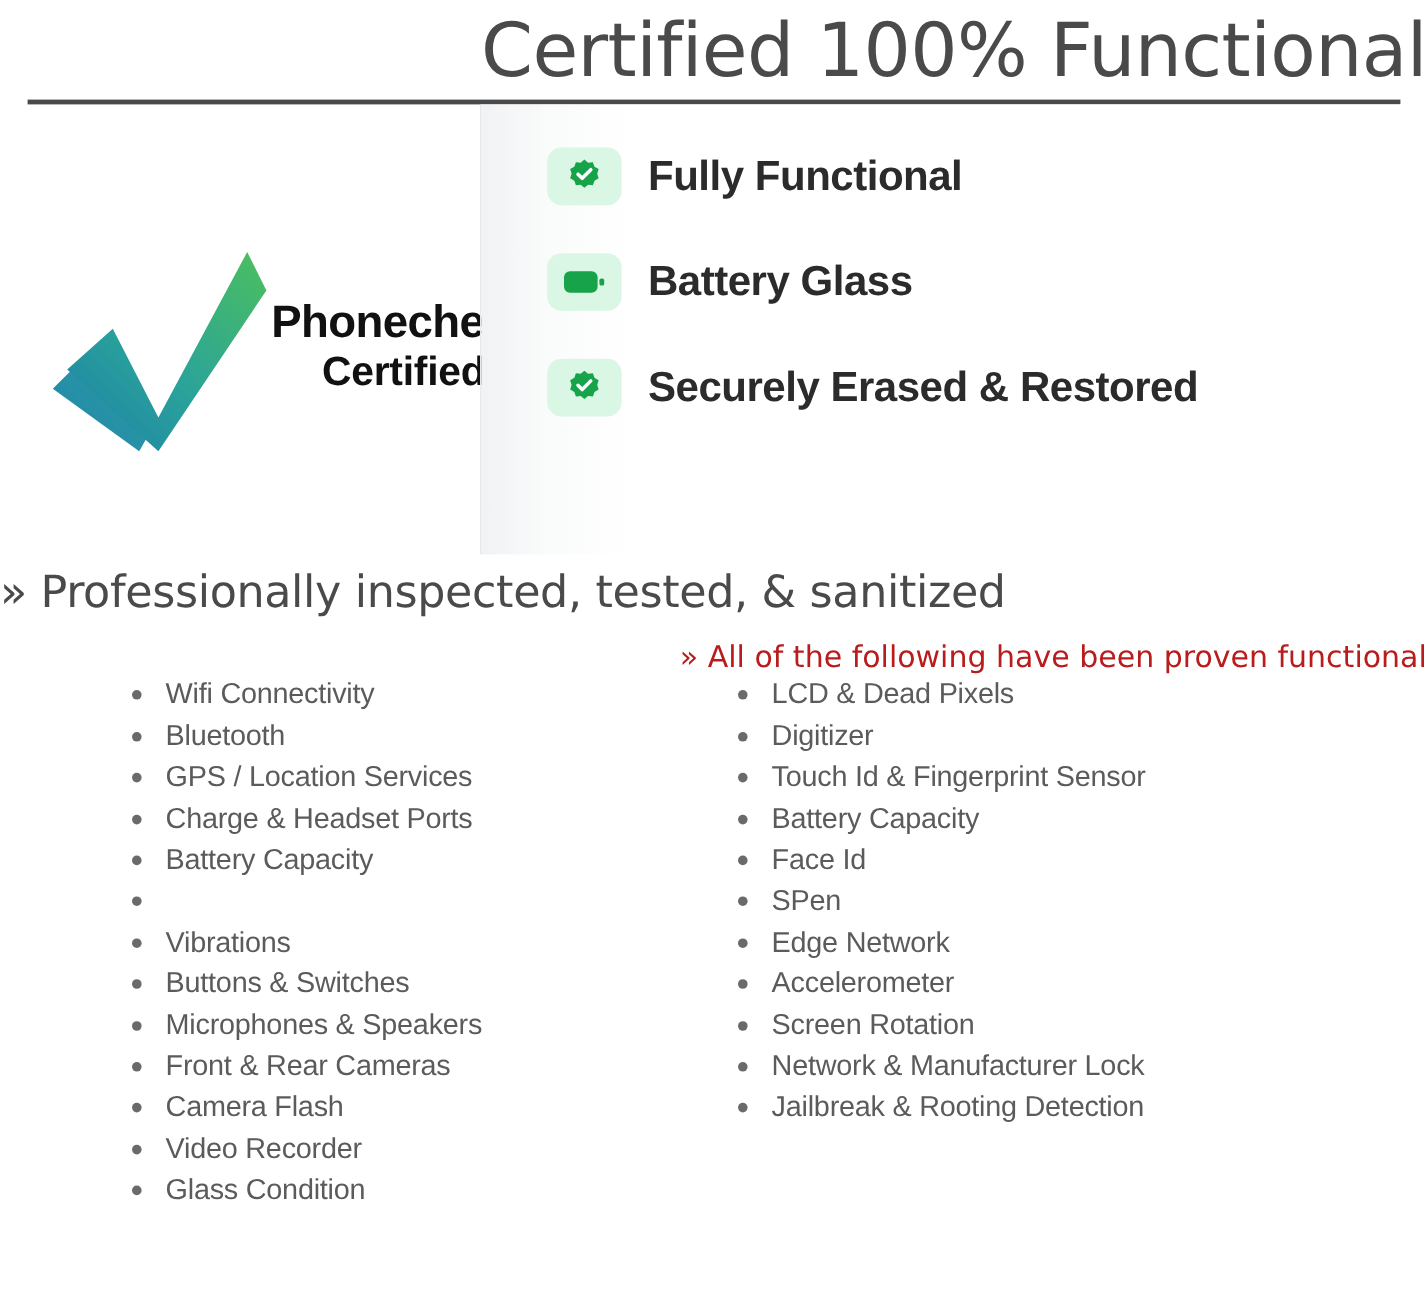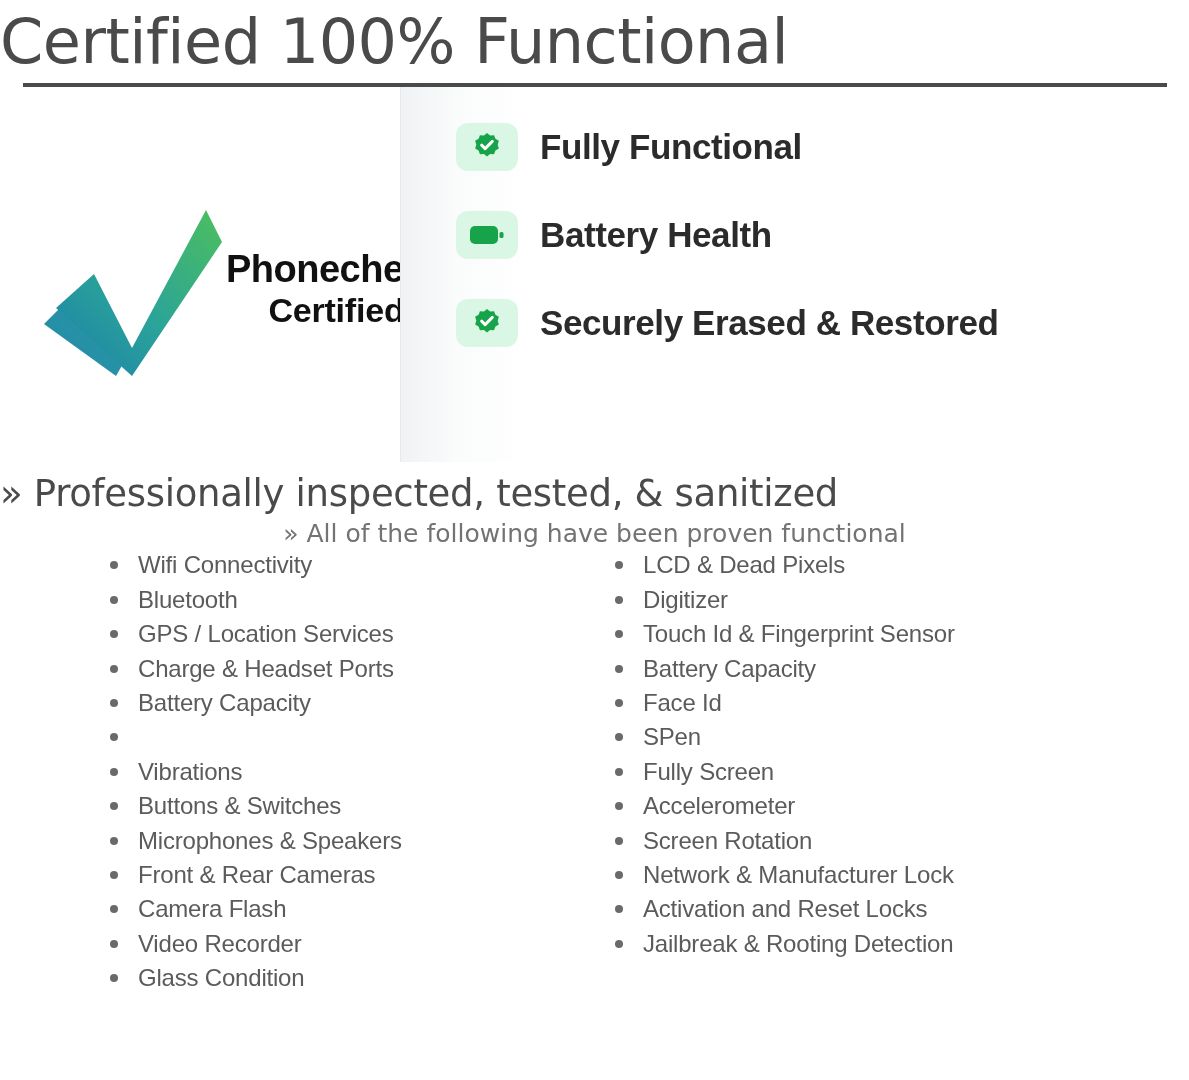--- a/index.html
+++ b/index.html
@@ -14,21 +14,21 @@
   .page {
     position: relative;
     width: 1189px;
     height: 1080px;
     background: #fff;
   }
 
   
   .header {
     width: 100%;
-    text-align: left;
+    text-align: right;
     padding-top: 6px;
   }
   .header-title {
     font-size: 62px;
     font-weight: 400;
     color: #4a4a4a;
     letter-spacing: -0.5px;
     line-height: 1.15;
     font-family: "DejaVu Sans", sans-serif;
   }
@@ -115,26 +115,26 @@
   
   .tagline-1 {
     font-size: 37px;
     color: #4a4a4a;
     font-family: "DejaVu Sans", sans-serif;
     font-weight: 400;
     margin-top: 10px;
     letter-spacing: -0.3px;
   }
   .tagline-2 {
-    text-align: center;
+    text-align: right;
     font-size: 25px;
-    color: #737373;
+    color: #b91c1c;
     font-family: "DejaVu Sans", sans-serif;
     font-weight: 400;
-    margin-top: 4px;
+    margin-top: 18px;
   }
 
   
   .lists {
     display: flex;
     padding-left: 110px;
   }
   .list-col { width: 505px; }
   .list-col ul { list-style: none; }
   .list-item {
@@ -202,21 +202,21 @@
         <div class="feature-label">Fully Functional</div>
       </div>
 
       <div class="feature-row">
         <div class="feature-icon">
           <svg width="36" height="26" viewBox="0 0 36 22" xmlns="http://www.w3.org/2000/svg">
             <rect x="1" y="2" width="28" height="18" rx="5" fill="#16a34a"></rect>
             <rect x="30.5" y="8" width="4" height="6" rx="1.6" fill="#16a34a"></rect>
           </svg>
         </div>
-        <div class="feature-label">Battery Health</div>
+        <div class="feature-label">Battery Glass</div>
       </div>
 
 
       <div class="feature-row">
         <div class="feature-icon">
           <svg width="32" height="32" viewBox="0 0 24 24" xmlns="http://www.w3.org/2000/svg">
             <path d="M12 1.5l2.3 1.9 3-.3 1 2.8 2.6 1.5-.9 2.9.9 2.9-2.6 1.5-1 2.8-3-.3L12 19.1l-2.3-1.9-3 .3-1-2.8L3.1 13.2l.9-2.9-.9-2.9 2.6-1.5 1-2.8 3 .3z" fill="#16a34a"></path>
             <path d="M8 10.6l2.6 2.6L16 7.8" fill="none" stroke="#ffffff" stroke-width="2.2" stroke-linecap="round" stroke-linejoin="round"></path>
           </svg>
         </div>
@@ -306,37 +306,33 @@
         <li class="list-item">
             <span class="bullet"></span>
             <span>Face Id</span>
           </li>
         <li class="list-item">
             <span class="bullet"></span>
             <span>SPen</span>
           </li>
         <li class="list-item">
             <span class="bullet"></span>
-            <span>Fully Screen</span>
+            <span>Edge Network</span>
           </li>
         <li class="list-item">
             <span class="bullet"></span>
             <span>Accelerometer</span>
           </li>
         <li class="list-item">
             <span class="bullet"></span>
             <span>Screen Rotation</span>
           </li>
         <li class="list-item">
             <span class="bullet"></span>
             <span>Network &amp; Manufacturer Lock</span>
-          </li>
-        <li class="list-item">
-            <span class="bullet"></span>
-            <span>Activation and Reset Locks</span>
           </li>
         <li class="list-item">
             <span class="bullet"></span>
             <span>Jailbreak &amp; Rooting Detection</span>
           </li>
       </ul>
     </div>
   </div>
 
 </div>

